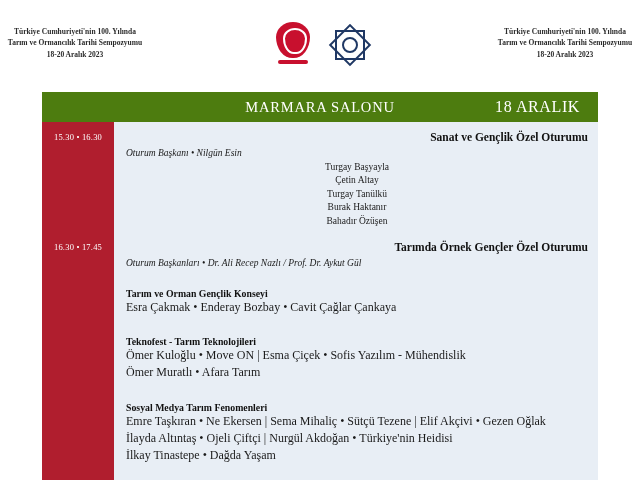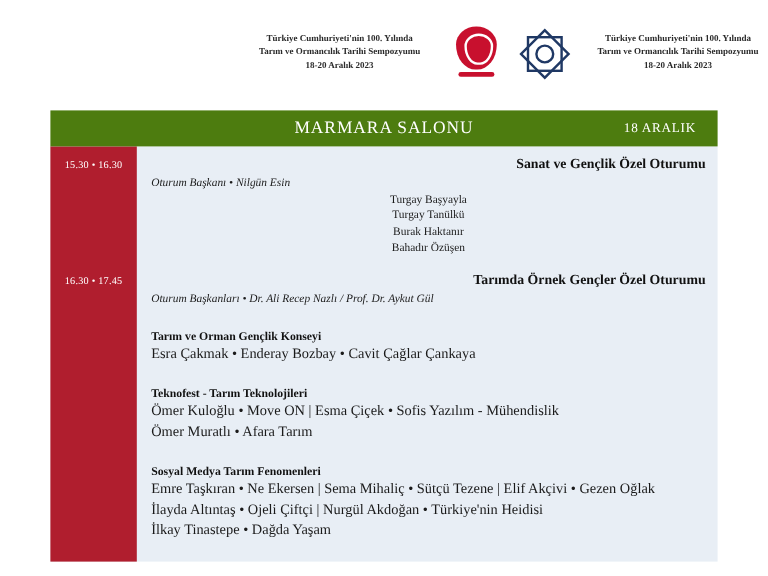--- a/index.html
+++ b/index.html
@@ -19,21 +19,21 @@
     position: relative;
     width: 640px;
     height: 480px;
     background: #ffffff;
   }
 
   
   .header {
     display: flex;
     align-items: center;
-    justify-content: flex-end;
+    justify-content: space-between;
     gap: 18px;
     padding: 20px 0 10px 0;
   }
   .header-text {
     font-family: "Liberation Serif", serif;
     font-size: 7.5px;
     line-height: 1.55;
     text-align: center;
     color: #2b2b2b;
     width: 150px;
@@ -129,21 +129,21 @@
     left: 0;
     right: 0;
     text-align: center;
     font-size: 14.5px;
     letter-spacing: 0.8px;
     font-family: "Liberation Serif", serif;
   }
   .date-label {
     position: absolute;
     right: 18px;
-    font-size: 11px;
+    font-size: 16px;
     letter-spacing: 0.6px;
     font-family: "Liberation Serif", serif;
   }
 
   
   .content {
     margin: 0 42px 0 42px;
     display: flex;
     background: #e8eef5;
     min-height: 310px;
@@ -258,20 +258,21 @@
   <div class="content">
     <div class="time-col"></div>
     <div class="sessions">
 
       <div class="session">
         <div class="time">15.30 • 16.30</div>
         <div class="details">
           <div class="session-title">Sanat ve Gençlik Özel Oturumu</div>
           <div class="chair">Oturum Başkanı • Nilgün Esin</div>
           <div class="speaker">Turgay Başyayla</div>
+          <div class="speaker">Çetin Altay</div>
           <div class="speaker">Turgay Tanülkü</div>
           <div class="speaker">Burak Haktanır</div>
           <div class="speaker">Bahadır Özüşen</div>
         </div>
       </div>
 
       <div class="session">
         <div class="time">16.30 • 17.45</div>
         <div class="details">
           <div class="session-title">Tarımda Örnek Gençler Özel Oturumu</div>

